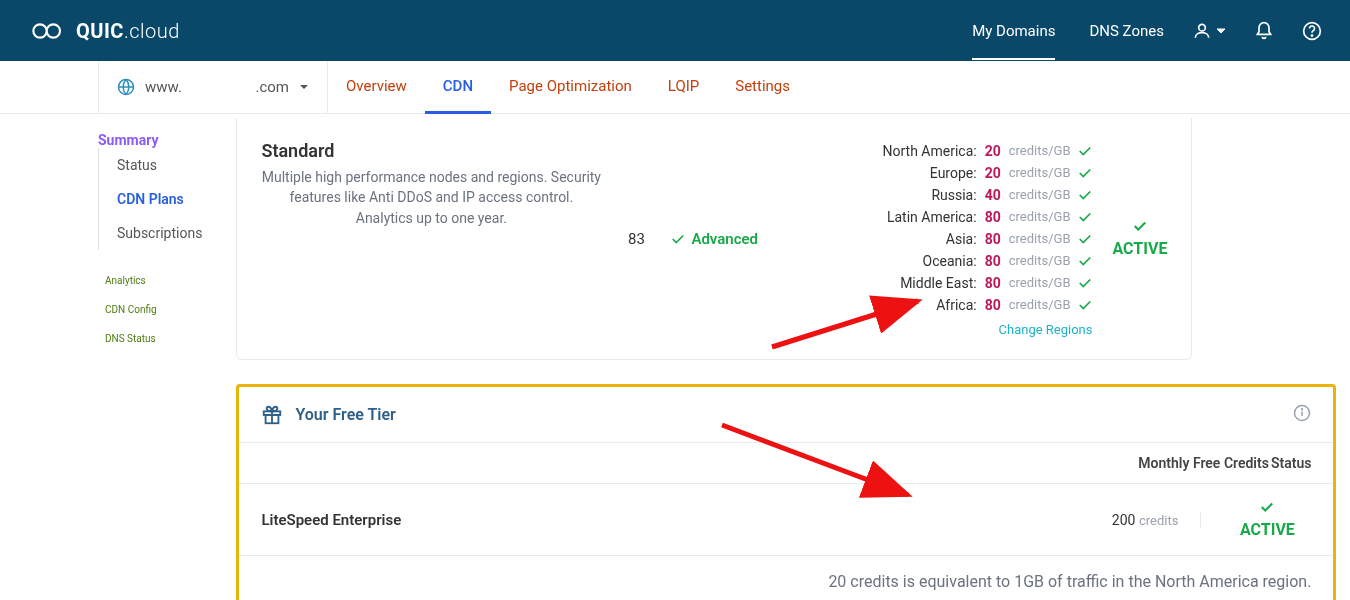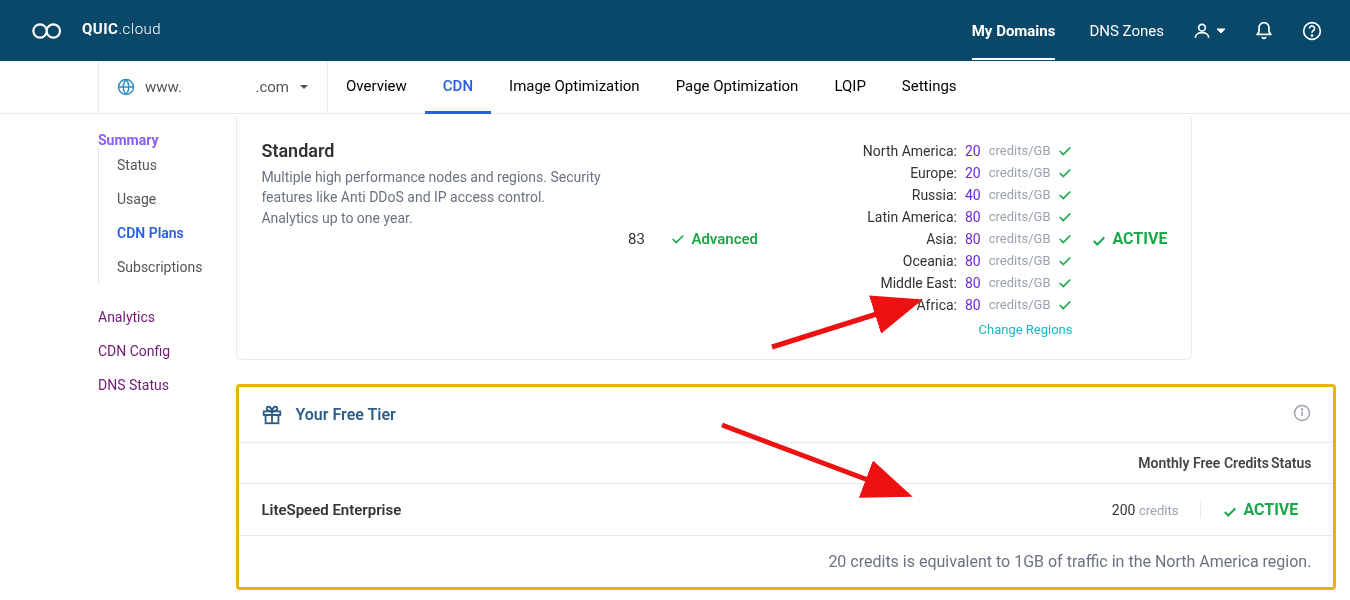--- a/index.html
+++ b/index.html
@@ -1,62 +1,62 @@
 <!DOCTYPE html>
 <html><head>
 <meta charset="utf-8">
 <style>
 * { box-sizing: border-box; margin: 0; padding: 0; font-family: -apple-system, BlinkMacSystemFont, "Segoe UI", Roboto, "Helvetica Neue", Arial, sans-serif; }
 body { background: #fff; color: #333; font-size: 14px; width: 1350px; height: 600px; overflow: hidden; }
 
 
 .topbar { height: 61px; background: #0a4869; display: flex; align-items: center; padding: 0 28px; color: #fff; }
-.logo { display: flex; gap: 14px; font-size: 15px; font-weight: 500; letter-spacing: .5px; }
+.logo { display: flex; align-items: center; gap: 8px; font-size: 20px; font-weight: 500; letter-spacing: .5px; }
 .logo-mark { width: 40px; height: 22px; }
 .logo b { font-weight: 700; }
 .logo em { font-style: normal; font-weight: 300; }
 .topbar .spacer { flex: 1; }
 .topbar a.nav { color: #fff; text-decoration: none; font-size: 15px; padding: 20px 0; margin-left: 34px; }
-.topbar a.nav.active { font-weight: 700; border-bottom: 2px solid #fff; padding-bottom: 18px; }
+.topbar a.nav.active { font-weight: 400; border-bottom: 2px solid #fff; padding-bottom: 18px; }
 .topbar .icon-btn { margin-left: 28px; cursor: pointer; display: flex; align-items: center; }
 .topbar svg { stroke: #fff; }
 
 
 .subhead { height: 53px; border-bottom: 1px solid #e8ebee; display: flex; align-items: stretch; }
 .domain-chip { width: 230px; margin-left: 98px; border: 1px solid #e8ebee; border-top: none; border-bottom: none; display: flex; align-items: center; padding: 16px 18px; gap: 10px; cursor: pointer; color: #555; font-size: 15px; }
 .domain-chip .globe { color: #2d8fbe; }
 .domain-chip .caret { margin-left: auto; }
 .tabs { display: flex; align-items: center; }
-.tab { padding: 0 18px; height: 53px; display: flex; align-items: center; color: #000000; font-size: 15px; cursor: pointer; border-bottom: 3px solid transparent; }
+.tab { padding: 0 18px; height: 53px; display: flex; align-items: center; color: #c2410c; font-size: 15px; cursor: pointer; border-bottom: 3px solid transparent; }
 .tab.active { color: #2860e1; border-bottom-color: #2860e1; font-weight: 500; }
 
 
 .main { display: flex; }
 .sidebar { width: 260px; padding: 18px 0 0 98px; }
 .sidebar h4 { font-size: 14px; font-weight: 700; color: #8b5cf6; }
 .sidebar ul { list-style: none; border-left: 1px solid #e0e3e7; margin-bottom: 16px; }
 .sidebar li { padding: 9px 0 9px 18px; font-size: 14px; color: #555; cursor: pointer; }
 .sidebar li.active { color: #2860e1; font-weight: 600; }
-.sidebar .toplink { padding: 9px 0; color: #701a75; cursor: pointer; font-size: 14px; }
+.sidebar .toplink { padding: 9px 0; color: #4d7c0f; cursor: pointer; font-size: 10px; margin-left: 7px; }
 
 .content { flex: 1; padding: 4px 16px 0 34px; }
 .panel { border: 1px solid #e8ebee; border-top: none; border-radius: 0 0 6px 6px; padding: 22px 24px 22px 24px; display: flex; align-items: flex-start; margin-bottom: 24px; width: 956px; }
 .plan-title { font-size: 18px; font-weight: 600; color: #333; margin-bottom: 6px; }
-.plan-desc { color: #6b7280; font-size: 14px; line-height: 1.45; width: 340px; }
+.plan-desc { color: #6b7280; font-size: 14px; line-height: 1.45; width: 340px; text-align: center; }
 .count { width: 70px; text-align: center; font-size: 15px; align-self: center; color: #333; }
 .adv { color: #1aa94a; font-weight: 600; font-size: 15px; display: flex; align-items: center; gap: 6px; align-self: center; margin-right: 14px; }
 .chk { width: 14px; height: 14px; }
 
 .regions { margin-left: auto; margin-right: 20px; }
 .region-row { display: flex; align-items: center; justify-content: flex-end; gap: 8px; font-size: 14px; line-height: 22px; }
 .region-row .r-label { text-align: right; color: #333; }
-.region-row .r-val { font-weight: 400; color: #6d28d9; }
+.region-row .r-val { font-weight: 700; color: #be185d; }
 .region-row .r-unit { color: #9aa2ae; font-size: 13px; }
 .change-regions { text-align: right; margin-top: 6px; color: #1fb3c6; font-size: 13px; cursor: pointer; }
-.active-pill { color: #1aa94a; font-weight: 700; font-size: 16px; display: flex; align-items: flex-end; gap: 6px; align-self: center; }
+.active-pill { color: #1aa94a; font-weight: 700; font-size: 16px; display: flex; align-items: center; gap: 6px; align-self: center; flex-direction: column; }
 
 .free-card { width: 1100px; border: 3px solid #eab308; border-radius: 4px; }
 .free-head { height: 56px; display: flex; align-items: center; padding: 0 22px; border-bottom: 1px solid #e8ebee; color: #2e5f88; font-weight: 600; font-size: 16px; gap: 12px; }
 .free-head .info { margin-left: auto; color: #9aa2ae; cursor: pointer; }
 .free-th { display: flex; justify-content: flex-end; padding: 12px 22px; border-bottom: 1px solid #e8ebee; color: #444; font-weight: 600; font-size: 14px; }
 .free-th span:first-child { margin-right: 2px; }
 .free-row { display: flex; align-items: center; padding: 16px 22px; border-bottom: 1px solid #e8ebee; }
 .free-row .name { font-weight: 600; color: #333; font-size: 15px; }
 .free-row .amt { margin-left: auto; width: 170px; text-align: right; border-right: 1px solid #e8ebee; padding-right: 22px; color: #333; }
 .free-row .amt .unit { color: #9aa2ae; font-size: 13px; }
@@ -113,33 +113,31 @@
     <span>www.</span>
     <span style="flex:1"></span>
     <span>.com</span>
     <svg class="caret" width="10" height="10" viewBox="0 0 10 10" fill="#555">
         <path d="M1 3l4 4 4-4z"></path>
       </svg>
   </div>
   <div class="tabs">
     <div class="tab">Overview</div>
     <div class="tab active">CDN</div>
-    <div class="tab">Image Optimization</div>
     <div class="tab">Page Optimization</div>
     <div class="tab">LQIP</div>
     <div class="tab">Settings</div>
   </div>
 </div>
 
 <div class="main">
   <div class="sidebar">
     <h4>Summary</h4>
     <ul>
       <li>Status</li>
-      <li>Usage</li>
       <li class="active">CDN Plans</li>
       <li>Subscriptions</li>
     </ul>
     <div class="toplink">Analytics</div>
     <div class="toplink">CDN Config</div>
     <div class="toplink">DNS Status</div>
   </div>
 
   <div class="content">
     <div class="panel">

